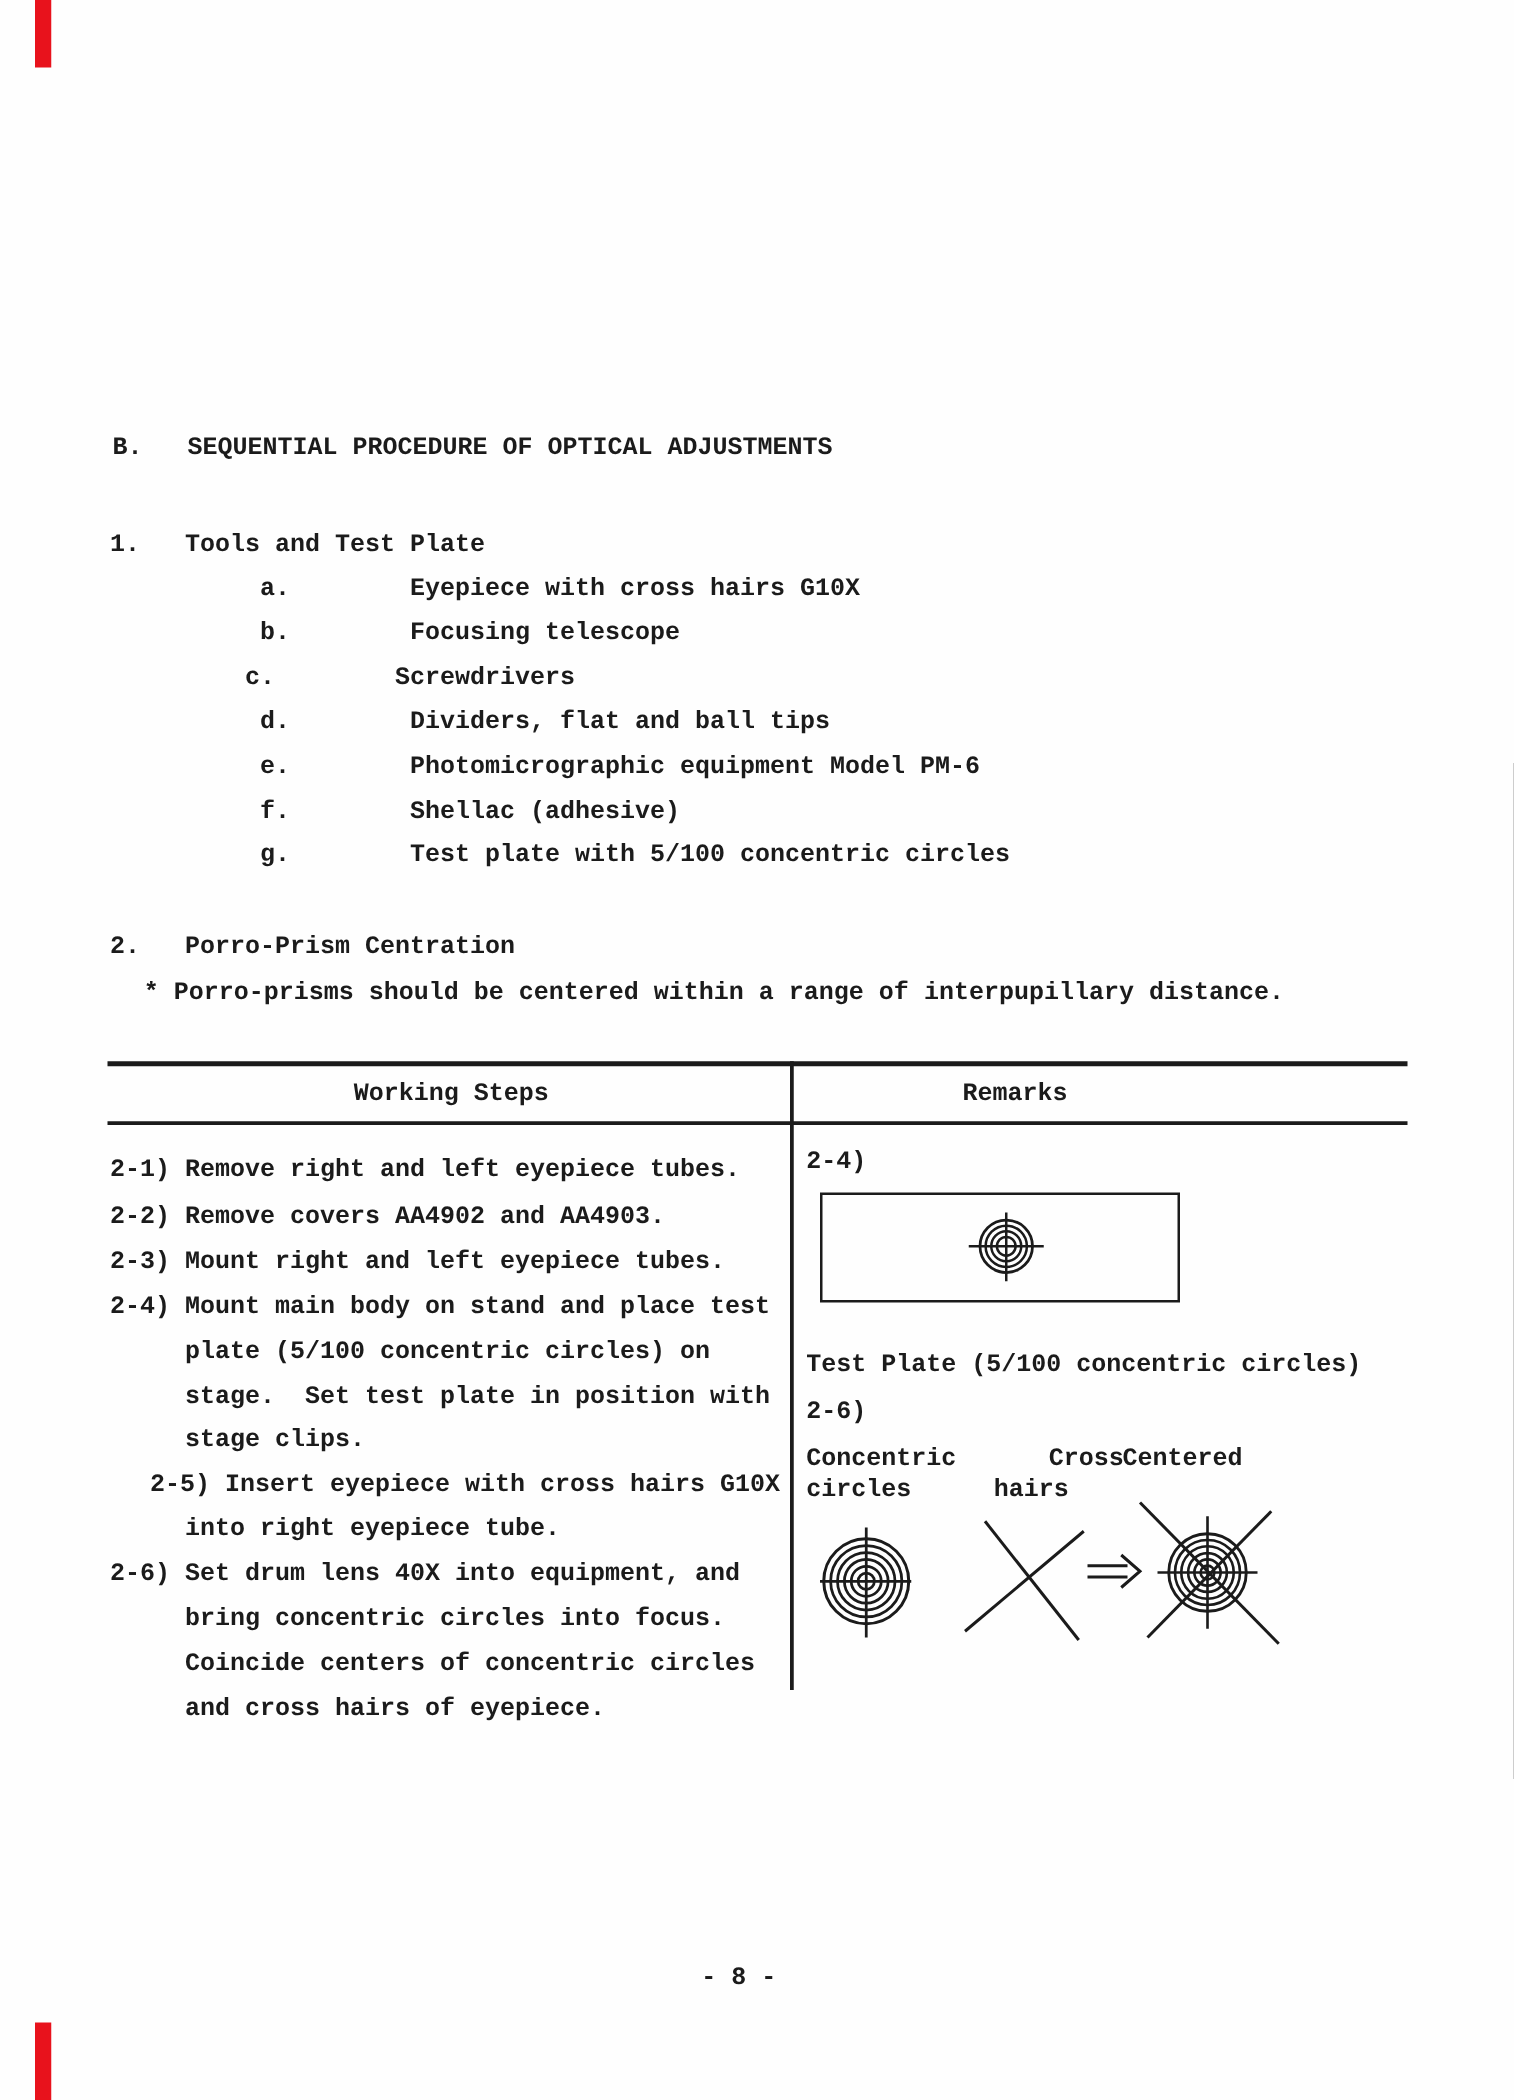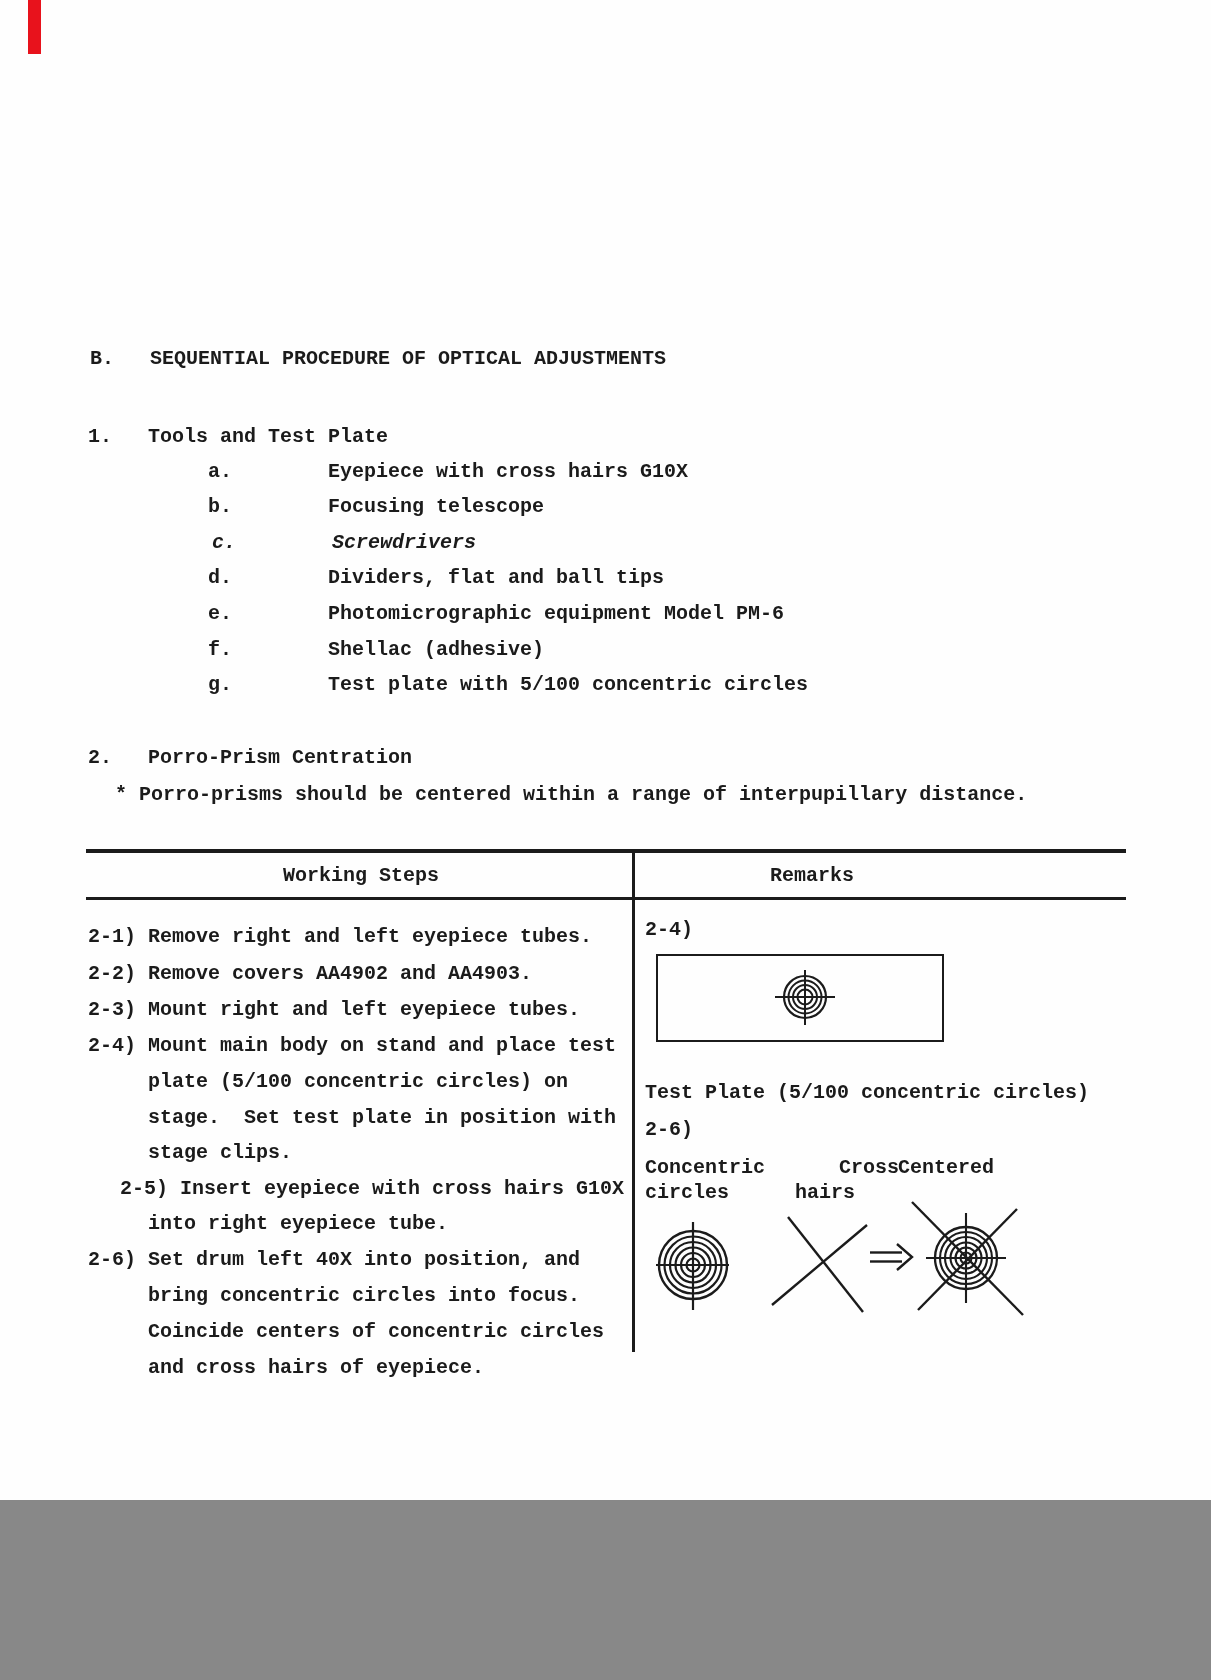--- a/index.html
+++ b/index.html
@@ -3,21 +3,21 @@
 <meta charset="utf-8">
 <style>
   :root{
     --ink:#1b1b1b;
     --paper:#fefefe;
     --red:#e8121c;
   }
   html,body{margin:0;padding:0;background:#888;}
   .page{
     position:relative;
-    width:1211px;height:1500px;
+    width:1211px;height:1680px;
     background:var(--paper);
     color:var(--ink);
     font-family:"Liberation Mono","DejaVu Sans Mono",monospace;
     font-weight:bold;
     font-size:20px;
     overflow:hidden;
   }
   .line{position:absolute;white-space:pre;line-height:26px;}
   .num{display:inline-block;width:60px;}
   .num-wide{display:inline-block;width:120px;}
@@ -34,21 +34,21 @@
 
   <div class="redmark" style="left:28px;top:0;height:54px;"></div>
   <div class="redmark" style="left:28px;top:1618px;height:62px;"></div>
 
   <div class="line" style="left:90px;top:346px;"><span class="num">B.</span><span>SEQUENTIAL PROCEDURE OF OPTICAL ADJUSTMENTS</span></div>
 
   <div class="line" style="left:88px;top:424px;"><span class="num">1.</span><span>Tools and Test Plate</span></div>
 
   <div class="line" style="left:208px;top:459px;"><span class="num-wide">a.</span><span>Eyepiece with cross hairs G10X</span></div>
   <div class="line" style="left:208px;top:494px;"><span class="num-wide">b.</span><span>Focusing telescope</span></div>
-  <div class="line" style="left:212px;top:530px;font-style:italic;"><span class="num-wide">c.</span><span>Screwdrivers</span></div>
+  <div class="line" style="left:196px;top:530px;"><span class="num-wide">c.</span><span>Screwdrivers</span></div>
   <div class="line" style="left:208px;top:565px;"><span class="num-wide">d.</span><span>Dividers, flat and ball tips</span></div>
   <div class="line" style="left:208px;top:601px;"><span class="num-wide">e.</span><span>Photomicrographic equipment Model PM-6</span></div>
   <div class="line" style="left:208px;top:637px;"><span class="num-wide">f.</span><span>Shellac (adhesive)</span></div>
   <div class="line" style="left:208px;top:672px;"><span class="num-wide">g.</span><span>Test plate with 5/100 concentric circles</span></div>
 
   <div class="line" style="left:88px;top:745px;"><span class="num">2.</span><span>Porro-Prism Centration</span></div>
   <div class="line" style="left:115px;top:782px;">* Porro-prisms should be centered within a range of interpupillary distance.</div>
 
   <div class="rule" style="left:86px;top:849px;width:1040px;height:4px;"></div>
   <div class="rule" style="left:86px;top:897px;width:1040px;height:3px;"></div>
@@ -59,21 +59,21 @@
 
   <div class="line" style="left:88px;top:924px;"><span class="num">2-1)</span><span>Remove right and left eyepiece tubes.</span></div>
   <div class="line" style="left:88px;top:961px;"><span class="num">2-2)</span><span>Remove covers AA4902 and AA4903.</span></div>
   <div class="line" style="left:88px;top:997px;"><span class="num">2-3)</span><span>Mount right and left eyepiece tubes.</span></div>
   <div class="line" style="left:88px;top:1033px;"><span class="num">2-4)</span><span>Mount main body on stand and place test</span></div>
   <div class="line" style="left:148px;top:1069px;text-align:center;">plate (5/100 concentric circles) on</div>
   <div class="line" style="left:148px;top:1105px;">stage.  Set test plate in position with</div>
   <div class="line" style="left:148px;top:1140px;">stage clips.</div>
   <div class="line" style="left:88px;top:1176px;margin-left:32px;"><span class="num">2-5)</span><span>Insert eyepiece with cross hairs G10X</span></div>
   <div class="line" style="left:148px;top:1211px;">into right eyepiece tube.</div>
-  <div class="line" style="left:88px;top:1247px;"><span class="num">2-6)</span><span>Set drum left 40X into position, and</span></div>
+  <div class="line" style="left:88px;top:1247px;"><span class="num">2-6)</span><span>Set drum lens 40X into equipment, and</span></div>
   <div class="line" style="left:148px;top:1319px;">Coincide centers of concentric circles</div>
   <div class="line" style="left:148px;top:1283px;">bring concentric circles into focus.</div>
   <div class="line" style="left:148px;top:1355px;">and cross hairs of eyepiece.</div>
 
   <div class="line" style="left:645px;top:917px;">2-4)</div>
 
   <div class="rect" style="left:656px;top:954px;width:284px;height:84px;"></div>
   <svg style="left:765px;top:965px;" width="80" height="64" viewBox="-40 -32 80 64">
     <circle r="21" stroke-width="2.2"></circle>
       <circle r="16.5" stroke-width="2"></circle>

